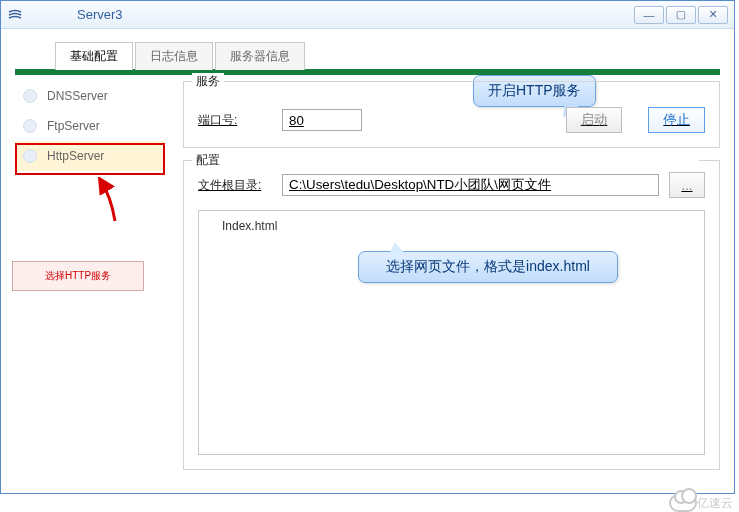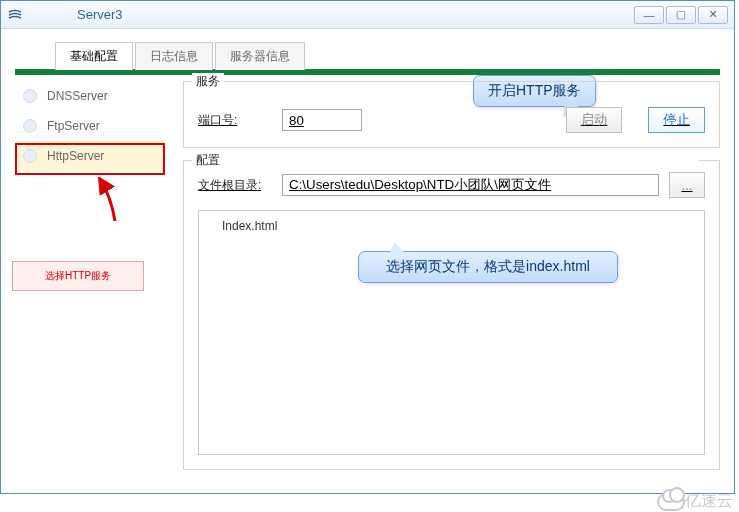--- a/index.html
+++ b/index.html
@@ -44,21 +44,21 @@
   .fs2 { height: 310px; display:flex; flex-direction:column;}
   .listing { flex:1; border:1px solid #c9c9c9; margin-top:12px; padding:8px 23px; color:#333; background:#fff; position:relative;}
   
   .callout-blue { position:absolute; background:linear-gradient(#e0efff,#c3ddfa); border:1px solid #6aa2e2; border-radius:7px; padding:6px 14px; color:#093a79; font-size:14px; box-shadow: 1px 1px 3px rgba(0,0,0,0.15);}
   .callout-blue .tail { position:absolute; width:0; height:0; }
   .callout-blue.c1 { top:-6px; left:290px; }
   .callout-blue.c1 .tail { bottom:-12px; right:18px; border-left:6px solid transparent; border-right:10px solid transparent; border-top:14px solid #c3ddfa; transform: skewX(-30deg);}
   .callout-blue.c2 { top:170px; left:175px; width:260px; text-align:center;}
   .callout-blue.c2 .tail { top:-10px; left:28px; border-left:10px solid transparent; border-right:6px solid transparent; border-bottom:12px solid #d8ecff; transform: skewX(20deg);}
 
-  .watermark { position:absolute; right:6px; bottom:0px; color:#c9c9c9; font-size:16px; display:flex; align-items:center; gap:0;}
+  .watermark { position:absolute; right:6px; bottom:0px; color:#c9c9c9; font-size:12px; display:flex; align-items:center; gap:0;}
   .watermark .cloud { width:28px; height:18px; border:2px solid #c9c9c9; border-radius:10px; position:relative;}
   .watermark .cloud::before { content:""; position:absolute; width:10px; height:10px; border:2px solid #c9c9c9; border-radius:50%; top:-6px; left:3px; background:#fff;}
   .watermark .cloud::after { content:""; position:absolute; width:12px; height:12px; border:2px solid #c9c9c9; border-radius:50%; top:-8px; left:10px; background:#fff;}
 </style>
 </head>
 <body>
 
 <div class="window">
   <div class="titlebar">
     <span class="app-icon">

